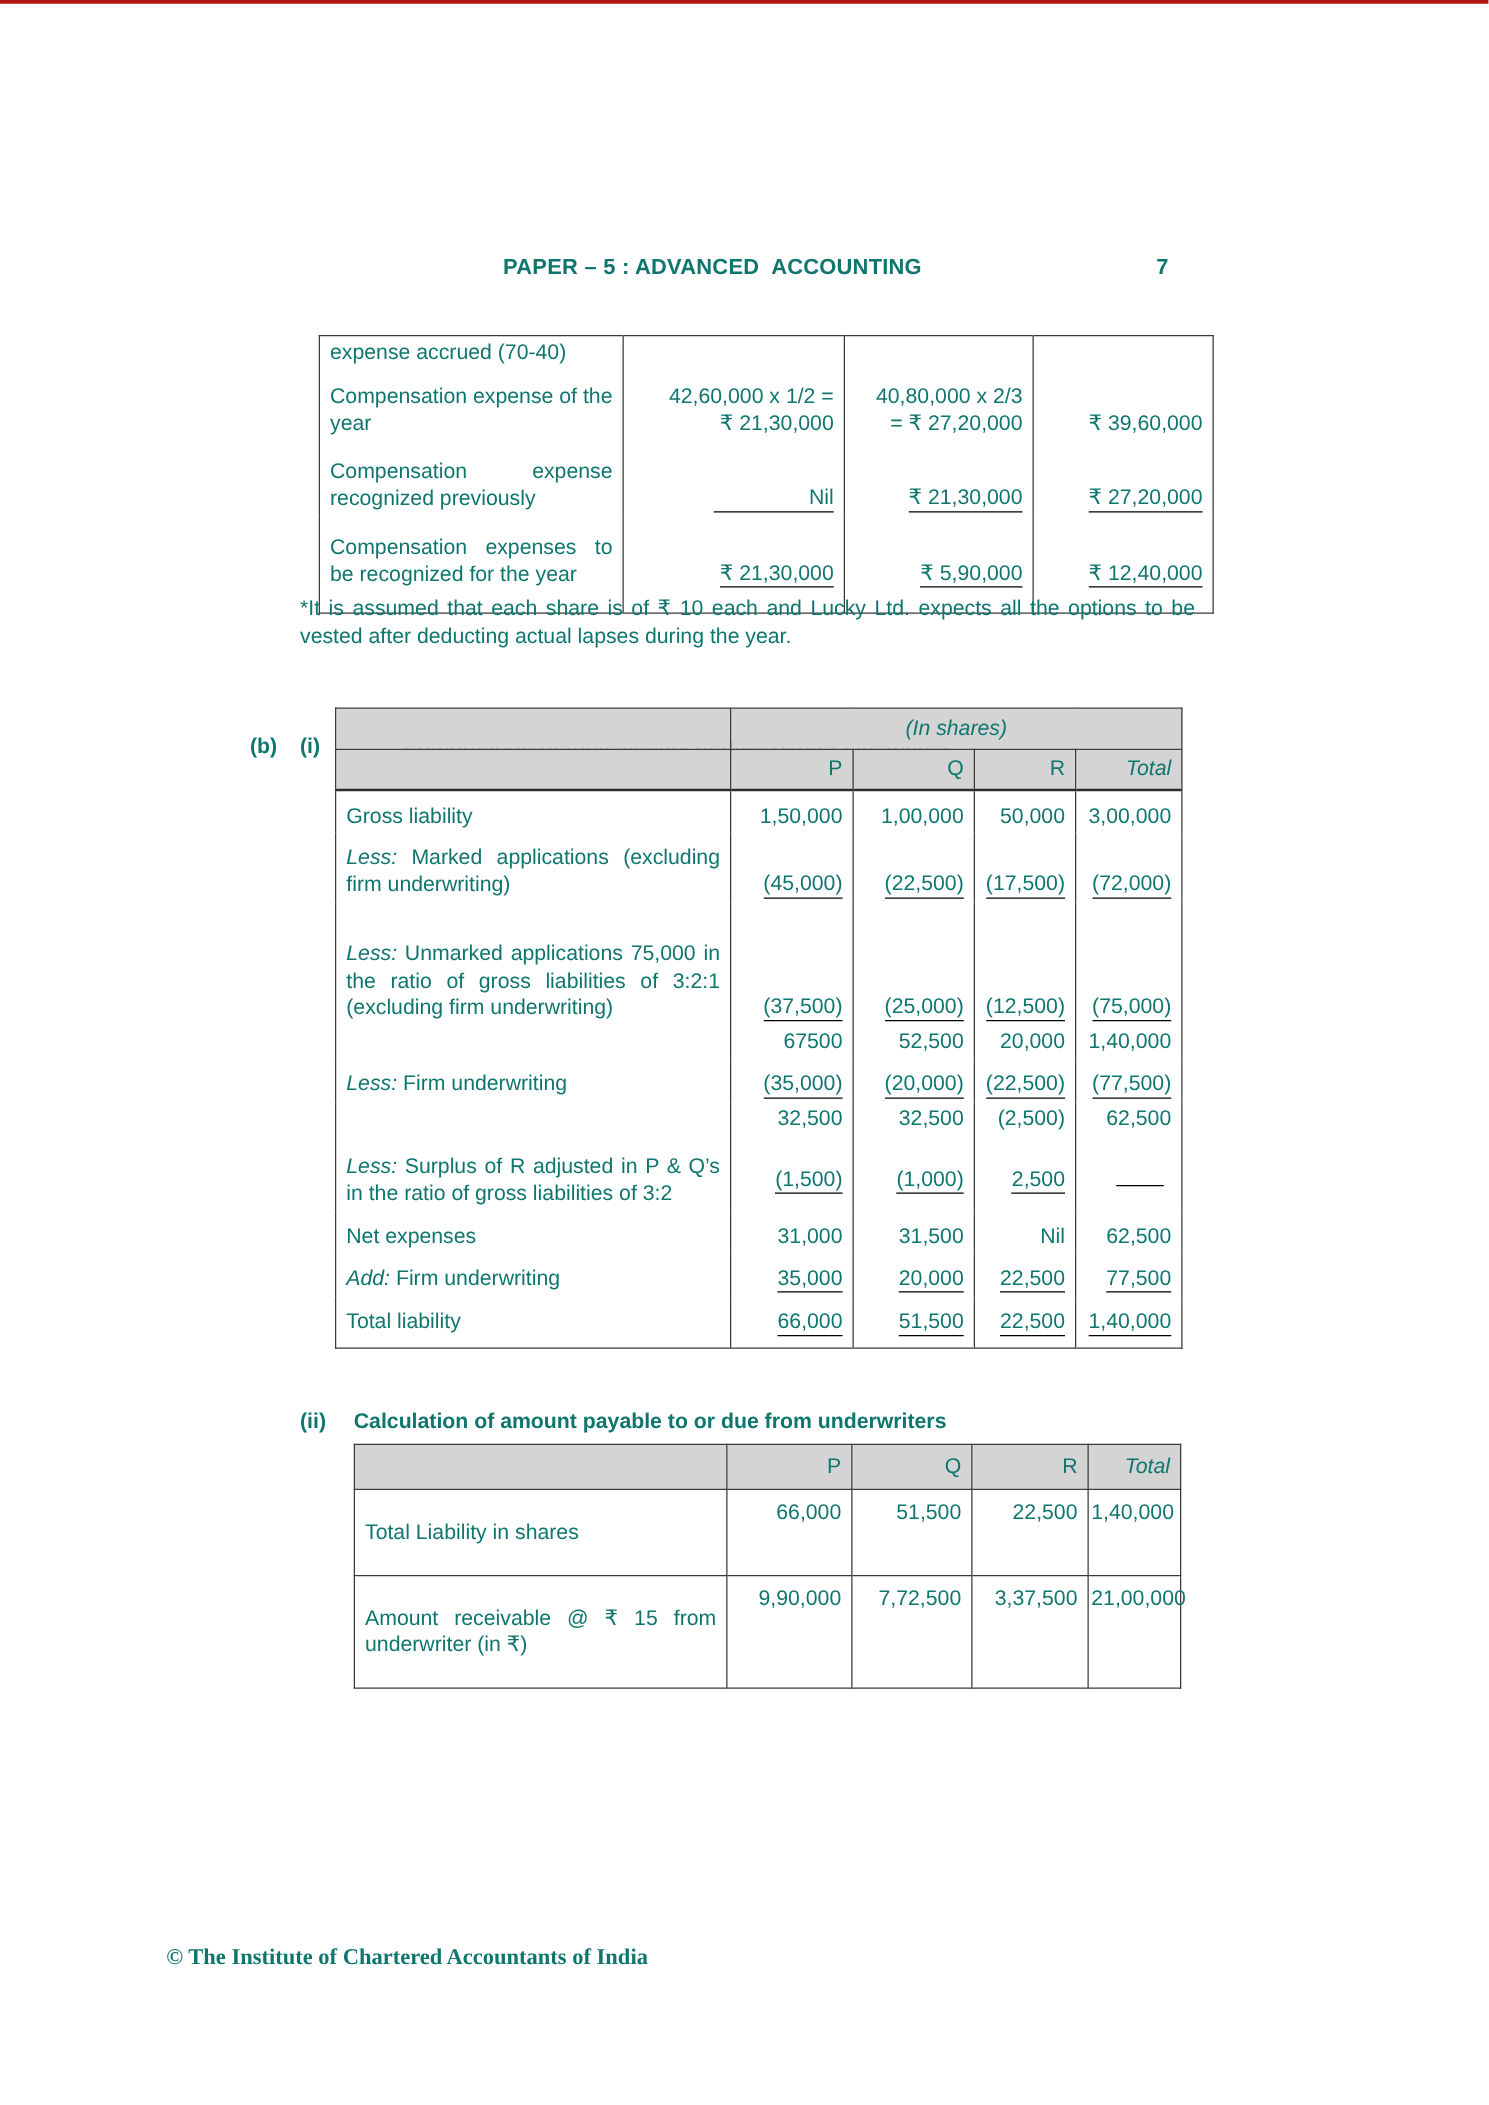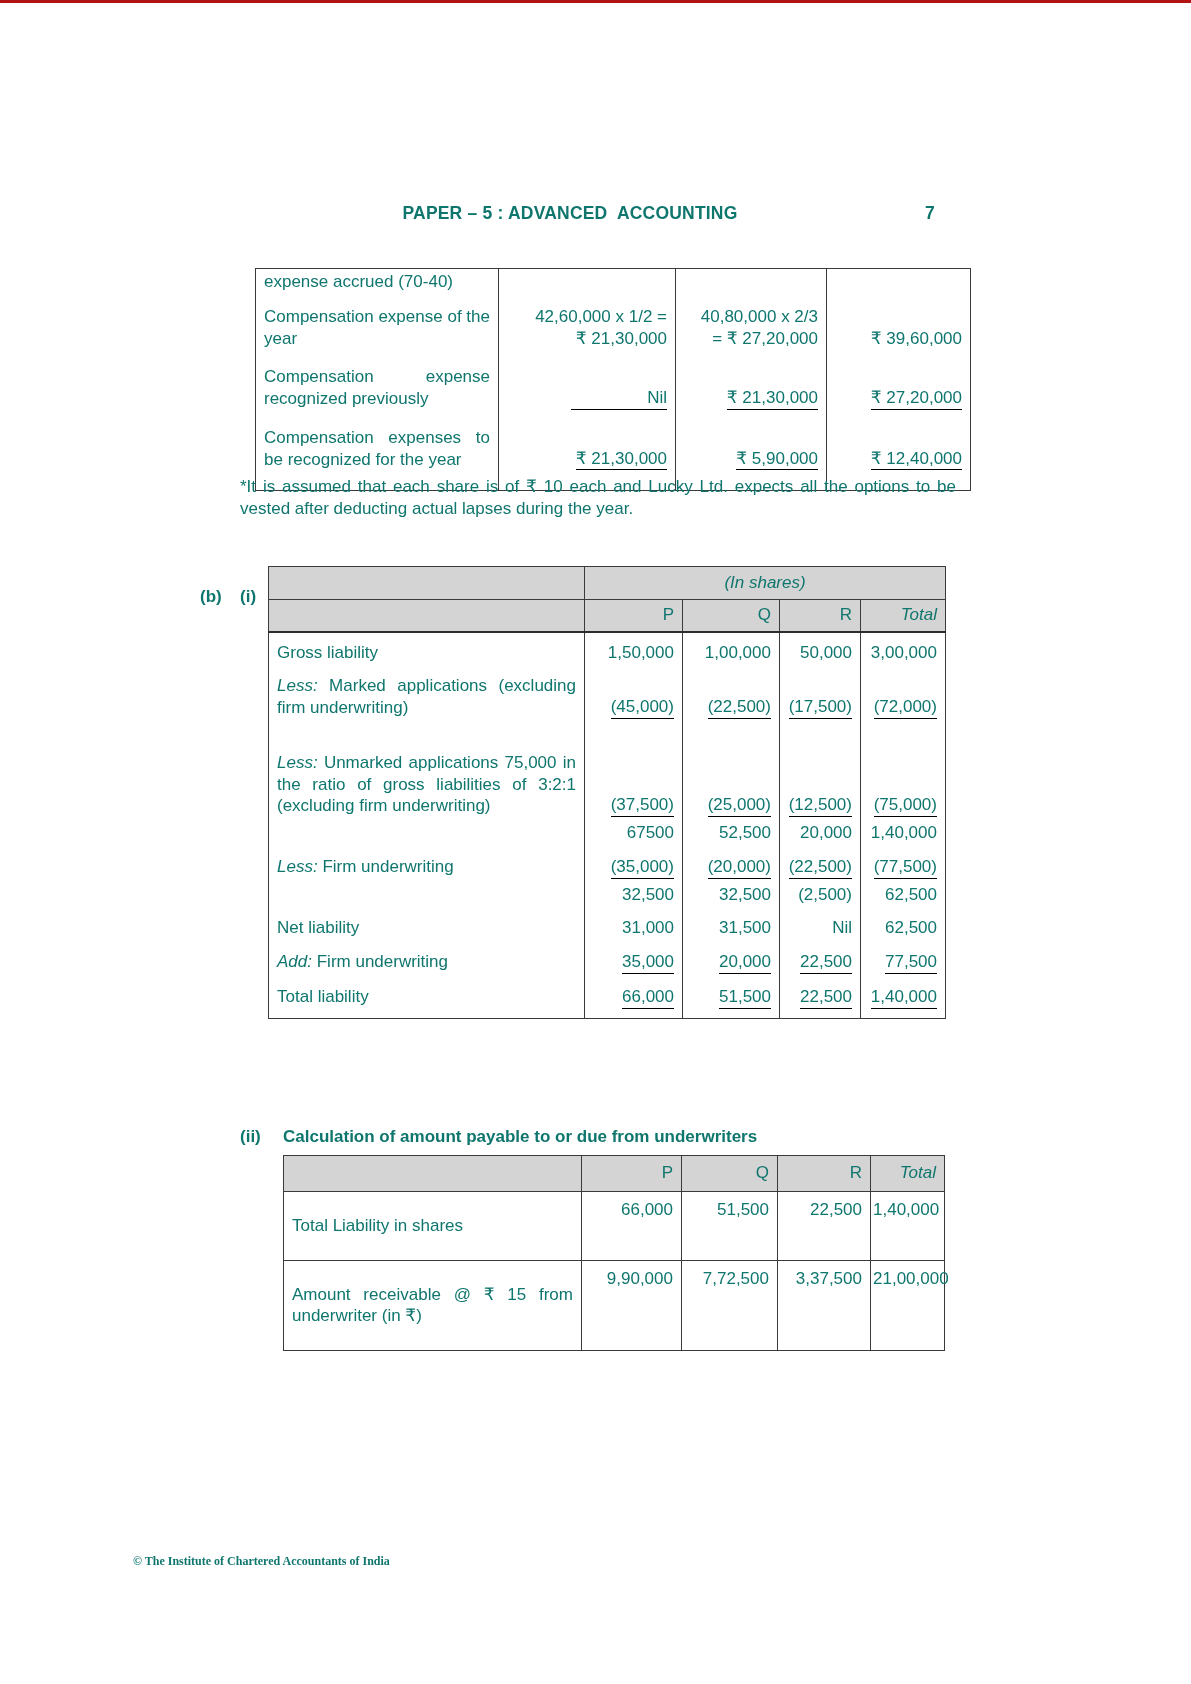--- a/index.html
+++ b/index.html
@@ -100,21 +100,21 @@
     background:#d4d4d4;text-align:right;font-weight:normal;padding:6px 8px 7px 2px;
   }
   .tbl-ii .chead th.total-col{font-style:italic;}
   .tbl-ii .desc{padding:23px 8px;}
   .tbl-ii .num{vertical-align:top;padding-top:7px;padding-bottom:7px;}
 
   
   .footer{
     position:absolute;top:1554px;left:133px;
     font-family:"Liberation Serif","DejaVu Serif",serif;
-    font-weight:bold;font-size:12px;
+    font-weight:bold;font-size:18px;
   }
 </style>
 </head>
 <body>
 
 <div class="page">
   <div class="top-edge"></div>
 
   <div class="hdr-title">PAPER – 5 : ADVANCED&nbsp; ACCOUNTING</div>
   <div class="hdr-page">7</div>
@@ -223,23 +223,30 @@
     </tr>
 
     <tr>
       <td class="desc"></td>
       <td class="num">32,500</td>
       <td class="num">32,500</td>
       <td class="num">(2,500)</td>
       <td class="num">62,500</td>
     </tr>
 
-
-    <tr class="lblrow">
-      <td class="desc"><i class="prefix"></i> <span>Net liability</span></td>
+    <tr class="lblrow gap-md mid">
+      <td class="desc"><i class="prefix">Less:</i> <span>Surplus of R adjusted in P &amp; Q’s in the ratio of gross liabilities of 3:2</span></td>
+      <td class="num"><span class="u">(1,500)</span></td>
+      <td class="num"><span class="u">(1,000)</span></td>
+      <td class="num"><span class="u">2,500</span></td>
+      <td class="num"><span class="short-line"></span></td>
+    </tr>
+
+    <tr class="lblrow">
+      <td class="desc"><i class="prefix"></i> <span>Net expenses</span></td>
       <td class="num">31,000</td>
       <td class="num">31,500</td>
       <td class="num">Nil</td>
       <td class="num">62,500</td>
     </tr>
 
     <tr class="lblrow">
       <td class="desc"><i class="prefix">Add:</i> <span>Firm underwriting</span></td>
       <td class="num"><span class="u">35,000</span></td>
       <td class="num"><span class="u">20,000</span></td>

